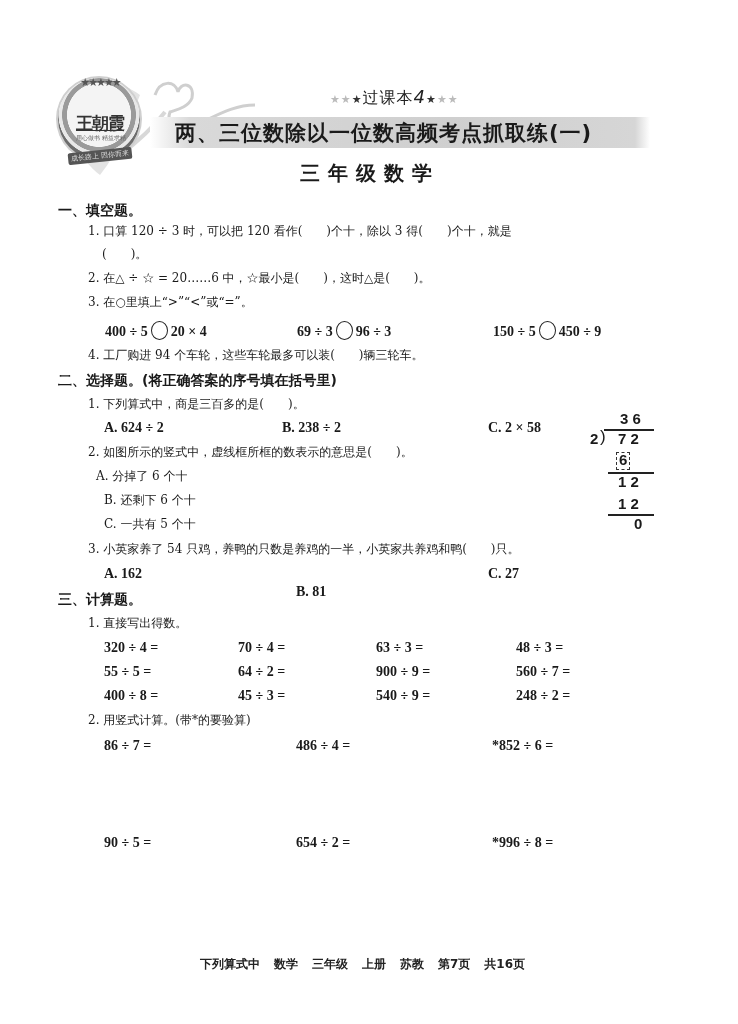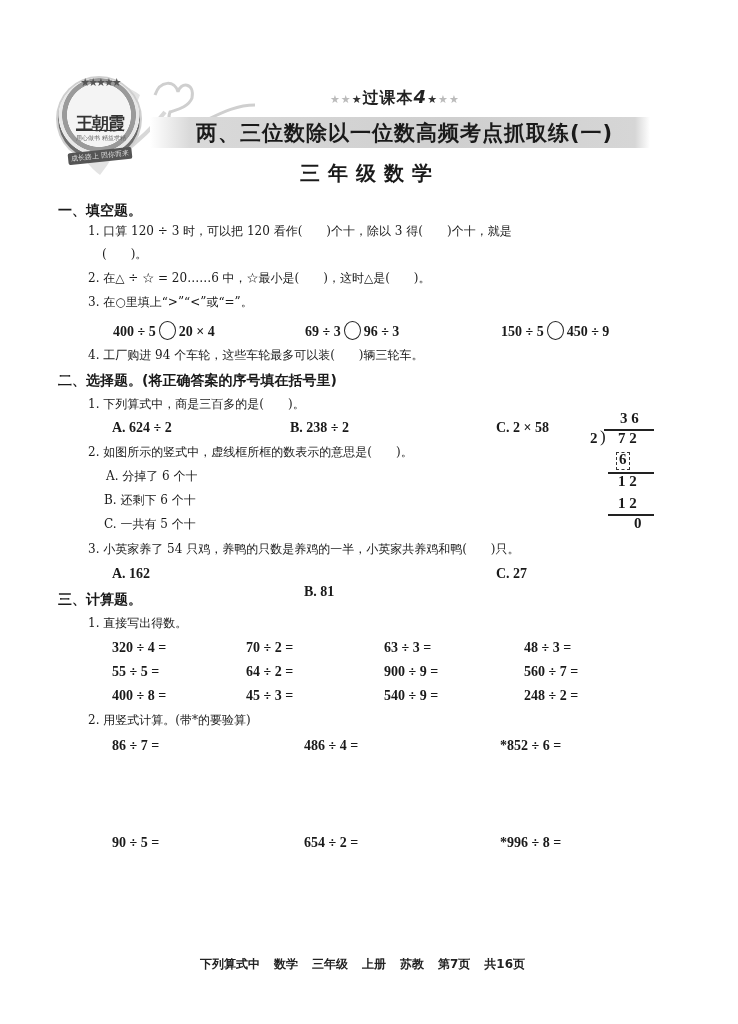--- a/index.html
+++ b/index.html
@@ -25,49 +25,48 @@
     left:78px; top:76px; width:44px; text-align:center; color:#555; font-size:11px; letter-spacing:-2px;
   }
   .logo-banner {
     left:68px; top:150px; width:64px; height:12px; background:#555; color:#ddd; font-size:7px;
     text-align:center; line-height:12px; transform:rotate(-6deg); border-radius:2px;
   }
   .logo-sub {
     left:76px; top:134px; width:50px; text-align:center; font-size:6px; color:#666;
   }
   .badge-line {
-    left:330px; top:86px; font-size:16px; font-weight:bold; color:#222; letter-spacing:1px;
+    left:330px; top:86px; font-size:16px; font-weight:normal; color:#222; letter-spacing:1px;
     font-family:"DejaVu Sans", sans-serif;
   }
   .badge-line .star-lt { color:#bbb; font-size:11px; }
   .badge-line .star-dk { color:#333; font-size:11px; }
   .badge-line .num { font-style:italic; font-size:18px; }
   .title-bar {
     left:150px; top:117px; width:500px; height:31px;
     background:linear-gradient(90deg, #ffffff 0%, #d9d9d9 8%, #cfcfcf 60%, #d6d6d6 97%, #ffffff 100%);
   }
   .title-text {
     left:175px; top:119px; font-size:21px; font-weight:bold; color:#1a1a1a; letter-spacing:1px;
     font-family:"DejaVu Sans", sans-serif;
-    margin-left:21px;
   }
   .subtitle {
     left:300px; top:160px; font-size:20px; font-weight:bold; letter-spacing:8px;
     font-family:"DejaVu Sans", sans-serif;
   }
   
   .sec { font-size:14px; font-weight:bold; font-family:"DejaVu Sans", sans-serif; }
   .q { font-size:12px; font-family:"DejaVu Serif", serif; }
-  .ex { font-size:14px; font-family:"Liberation Serif", serif; font-weight:bold;margin-left:8px; }
+  .ex { font-size:14px; font-family:"Liberation Serif", serif; font-weight:bold; }
   .circ {
     display:inline-block; width:15px; height:17px; border:1.5px solid #222; border-radius:50%;
     vertical-align:-4px; margin:0 3px;
   }
   
-  .ld { left:590px; top:410px; width:70px; height:125px; font-family:Liberation Serif, serif; font-weight:bold; font-size:15px; }
+  .ld { left:590px; top:410px; width:70px; height:125px; font-family:Liberation Sans, sans-serif; font-weight:bold; font-size:15px; }
   .ld span { position:absolute; }
   .ld .line { position:absolute; height:1.5px; background:#222; }
   .ld .dash-box { position:absolute; border:1.5px dashed #333; width:12px; height:16px; }
   .footer {
     left:200px; top:956px; font-size:12px; font-weight:bold; word-spacing:0;
     font-family:"DejaVu Sans", sans-serif; color:#222;
   }
   .footer span { margin-right:14px; }
 </style>
 </head>
@@ -107,21 +106,21 @@
   <span>150 ÷ 5</span><span class="circ"></span><span>450 ÷ 9</span>
 </div>
 <div class="abs q" style="left:88px; top:347px;">4. 工厂购进 94 个车轮，这些车轮最多可以装(　　)辆三轮车。</div>
 
 <div class="abs sec" style="left:58px; top:372px;">二、选择题。(将正确答案的序号填在括号里)</div>
 <div class="abs q" style="left:88px; top:396px;text-align:right;">1. 下列算式中，商是三百多的是(　　)。</div>
 <div class="abs ex" style="left:104px; top:420px;">A. 624 ÷ 2</div>
 <div class="abs ex" style="left:282px; top:420px;">B. 238 ÷ 2</div>
 <div class="abs ex" style="left:488px; top:420px;">C. 2 × 58</div>
 <div class="abs q" style="left:88px; top:444px;">2. 如图所示的竖式中，虚线框所框的数表示的意思是(　　)。</div>
-<div class="abs q" style="left:106px; top:468px;">A. 分掉了 6 个十</div>
+<div class="abs q" style="left:96px; top:468px;">A. 分掉了 6 个十</div>
 <div class="abs q" style="left:104px; top:492px;">B. 还剩下 6 个十</div>
 <div class="abs q" style="left:104px; top:516px;">C. 一共有 5 个十</div>
 
 <div class="abs ld">
   <span style="left:30px; top:0px;">3 6</span>
   <div class="line" style="left:14px; top:19px; width:50px;"></div>
   <span style="left:0px; top:20px;">2</span>
   <span style="left:10px; top:17px; font-weight:normal; font-size:17px;">)</span>
   <span style="left:28px; top:20px;">7 2</span>
   <div class="dash-box" style="left:26px; top:42px;"></div>
@@ -135,21 +134,21 @@
 
 <div class="abs q" style="left:88px; top:541px;">3. 小英家养了 54 只鸡，养鸭的只数是养鸡的一半，小英家共养鸡和鸭(　　)只。</div>
 <div class="abs ex" style="left:104px; top:566px;">A. 162</div>
 <div class="abs ex" style="left:296px; top:584px;">B. 81</div>
 <div class="abs ex" style="left:488px; top:566px;">C. 27</div>
 
 <div class="abs sec" style="left:58px; top:591px;">三、计算题。</div>
 <div class="abs q" style="left:88px; top:615px;">1. 直接写出得数。</div>
 
 <div class="abs ex" style="left:104px; top:640px;">320 ÷ 4 =</div>
-<div class="abs ex" style="left:238px; top:640px;">70 ÷ 2 =</div>
+<div class="abs ex" style="left:238px; top:640px;">70 ÷ 4 =</div>
 <div class="abs ex" style="left:376px; top:640px;">63 ÷ 3 =</div>
 <div class="abs ex" style="left:516px; top:640px;">48 ÷ 3 =</div>
 
 <div class="abs ex" style="left:104px; top:664px;">55 ÷ 5 =</div>
 <div class="abs ex" style="left:238px; top:664px;">64 ÷ 2 =</div>
 <div class="abs ex" style="left:376px; top:664px;">900 ÷ 9 =</div>
 <div class="abs ex" style="left:516px; top:664px;">560 ÷ 7 =</div>
 
 <div class="abs ex" style="left:104px; top:688px;">400 ÷ 8 =</div>
 <div class="abs ex" style="left:238px; top:688px;">45 ÷ 3 =</div>

